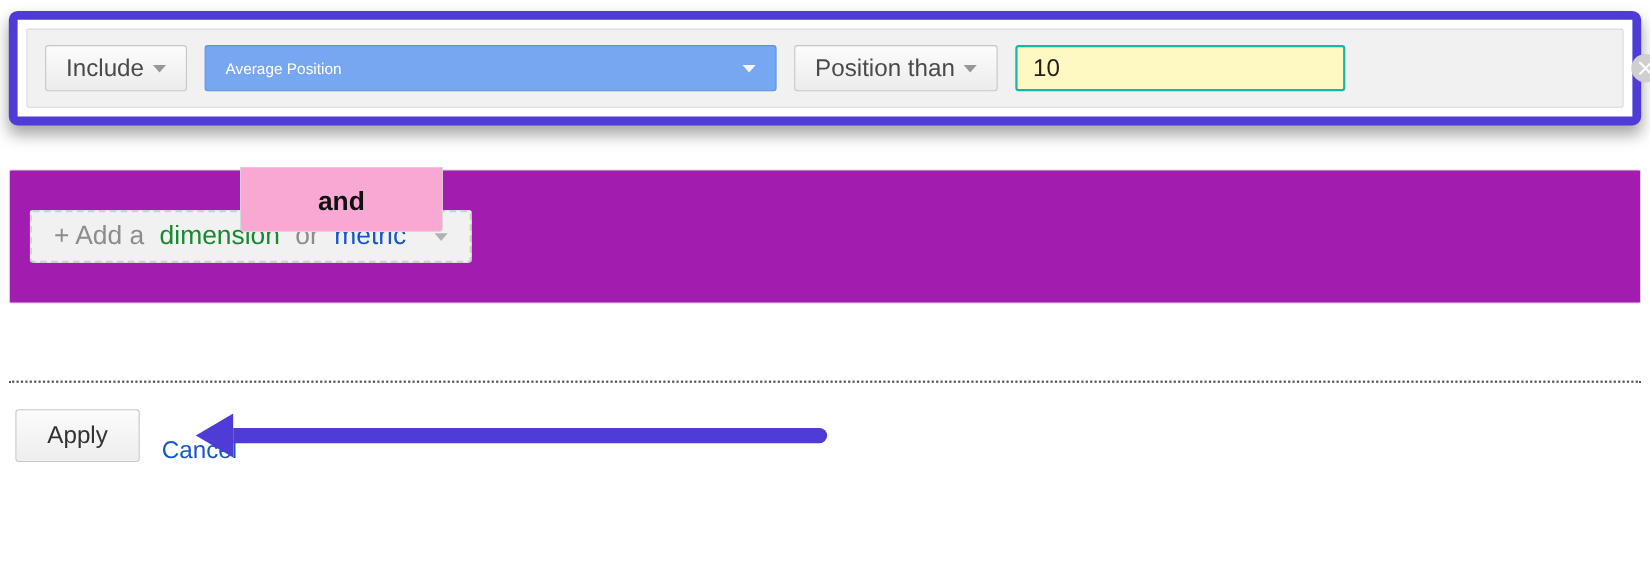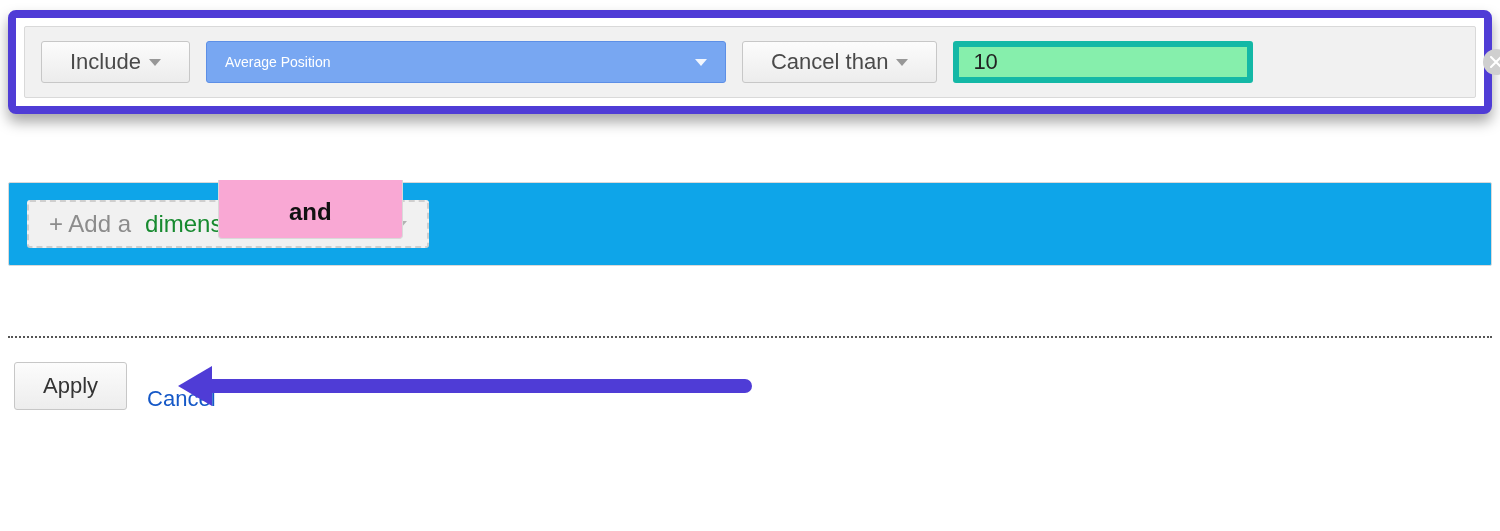--- a/index.html
+++ b/index.html
@@ -27,21 +27,21 @@
       align-items: center;
       gap: 16px;
       position: relative;
     }
     .btn-dropdown {
       display: inline-flex;
       align-items: center;
       justify-content: center;
       gap: 8px;
       height: 42px;
-      padding: 0 28px;
+      padding: 0 18px;
       background: linear-gradient(#fcfcfc, #ececec);
       border: 1px solid #c7c7c7;
       border-radius: 3px;
       color: #4a4a4a;
       font-size: 22px;
       cursor: pointer;
       white-space: nowrap;
     }
     .btn-dropdown .caret,
     .btn-selected .caret {
@@ -61,23 +61,23 @@
       border: 1px solid #5d8fe6;
       border-radius: 3px;
       color: #fff;
       font-size: 14px;
       cursor: pointer;
       min-width: 520px;
     }
     .btn-selected .caret { opacity: .9; border-top-color: #fff; }
     .value-input {
       height: 42px;
-      border: 6px solid #14b8a6;
-      border-radius: 3px;
-      background:#86efac;
+      border: 2px solid #14b8a6;
+      border-radius: 3px;
+      background:#fef9c3;
       padding: 0 14px;
       font-size: 22px;
       color:#222;
       width: 300px;
     }
     .remove-icon {
       position: absolute;
       right: -34px;
       top: 50%;
       transform: translateY(-50%);
@@ -99,25 +99,25 @@
       border-right:1px solid #d9d9d9;
       border-bottom:1px solid #d9d9d9;
       padding: 18px 70px 12px;
       font-weight: bold;
       font-size: 24px;
       color:#111;
       border-radius: 0 0 4px 4px;
       z-index: 2;
     }
     .second-row {
-      margin-top: 80px;
-      background: #0ea5e9;
+      margin-top: 52px;
+      background: #a21caf;
       border: 1px solid #d9d9d9;
       border-radius: 2px;
-      padding: 17px 18px;
+      padding: 36px 18px;
     }
     .add-dashed {
       display:inline-flex;
       align-items:center;
       gap: 14px;
       border: 2px dashed #cfcfcf;
       border-radius: 3px;
       padding: 8px 20px;
       color: #8c8c8c;
       font-size: 24px;
@@ -185,21 +185,21 @@
   <div class="filter-row-bg">
     <button class="btn-dropdown">
       <span>Include</span>
       <span class="caret"></span>
     </button>
     <button class="btn-selected">
       <span>Average Position</span>
       <span class="caret"></span>
     </button>
     <button class="btn-dropdown">
-      <span>Cancel than</span>
+      <span>Position than</span>
       <span class="caret"></span>
     </button>
     <input class="value-input" type="text" value="10" style="">
     <div class="remove-icon">
       <svg width="12" height="12" viewBox="0 0 12 12">
           <path d="M1 1 L11 11 M11 1 L1 11" stroke="#fff" stroke-width="2" stroke-linecap="round"></path>
         </svg>
     </div>
   </div>
 </div>

